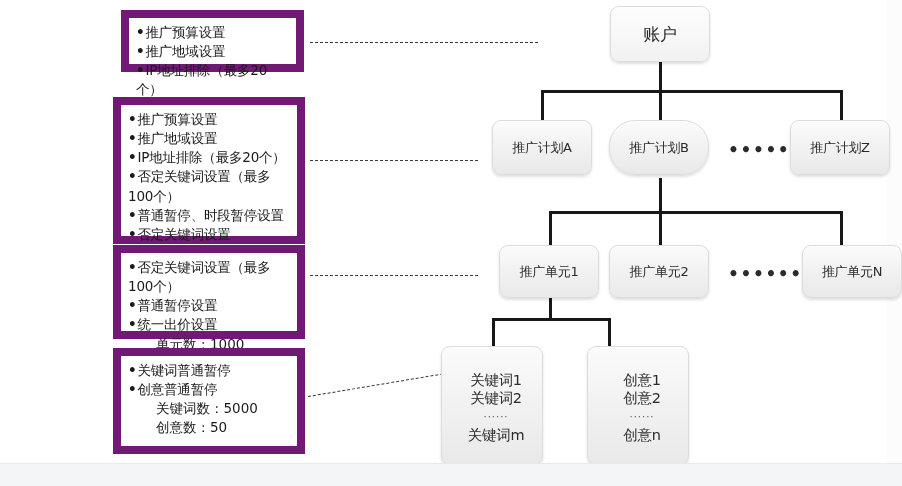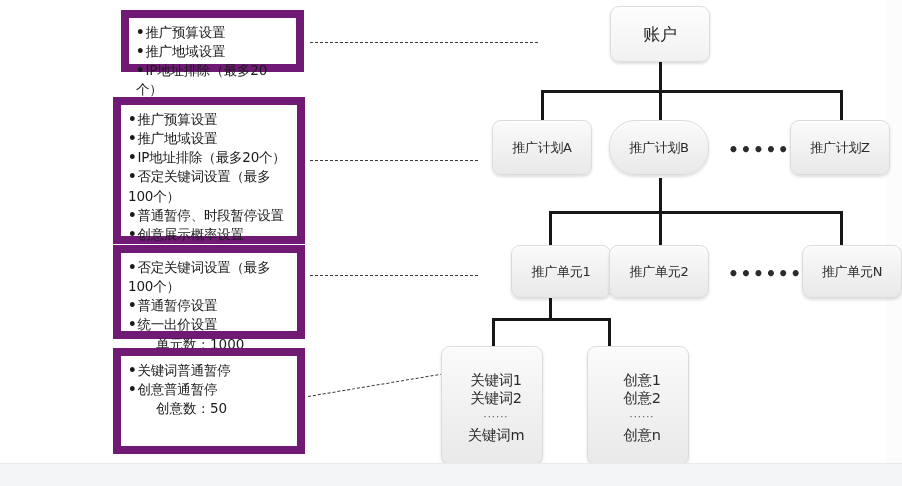--- a/index.html
+++ b/index.html
@@ -159,34 +159,35 @@
     <div class="li">推广地域设置</div>
     <div class="li">IP地址排除（最多20个）</div>
   </div>
 
   <div class="anno" id="anno2">
     <div class="li">推广预算设置</div>
     <div class="li">推广地域设置</div>
     <div class="li">IP地址排除（最多20个）</div>
     <div class="li">否定关键词设置（最多100个）</div>
     <div class="li">普通暂停、时段暂停设置</div>
-    <div class="li">创意展示概率设置</div>
+    <div class="li">否定关键词设置</div>
     <div class="total">计划数：100</div>
   </div>
 
   <div class="anno" id="anno3">
     <div class="li">否定关键词设置（最多100个）</div>
     <div class="li">普通暂停设置</div>
     <div class="li">统一出价设置</div>
     <div class="total">单元数：1000</div>
   </div>
 
   <div class="anno" id="anno4">
     <div class="li">关键词普通暂停</div>
     <div class="li">创意普通暂停</div>
+    <div class="total">关键词数：5000</div>
     <div class="total">创意数：50</div>
   </div>
 
   <div class="connector" style="left:310px; top:42px; width:228px;"></div>
   <div class="connector" style="left:310px; top:160px; width:168px;"></div>
   <div class="connector" style="left:310px; top:275px; width:168px;"></div>
   <div class="connector-diag" style="left:308px; top:396px; width:142px; transform: rotate(-9.5deg);">
     <div class="bar"></div>
   </div>
 
@@ -215,21 +216,21 @@
     <span>推广计划A</span>
   </div>
   <div class="node" style="left:609px; top:120px; width:100px; height:55px;border-radius:26px;">
     <span>推广计划B</span>
   </div>
   <div class="ellipsis" style="left:728px; top:140px;">••••••</div>
   <div class="node" style="left:790px; top:120px; width:100px; height:55px;align-items:center;">
     <span>推广计划Z</span>
   </div>
 
-  <div class="node" style="left:499px; top:245px; width:100px; height:53px;margin-left:12px;">
+  <div class="node" style="left:499px; top:245px; width:100px; height:53px;">
     <span>推广单元1</span>
   </div>
   <div class="node" style="left:609px; top:245px; width:100px; height:53px;">
     <span>推广单元2</span>
   </div>
   <div class="ellipsis" style="left:728px; top:264px;">••••••</div>
   <div class="node" style="left:802px; top:245px; width:100px; height:53px;">
     <span>推广单元N</span>
   </div>
 

